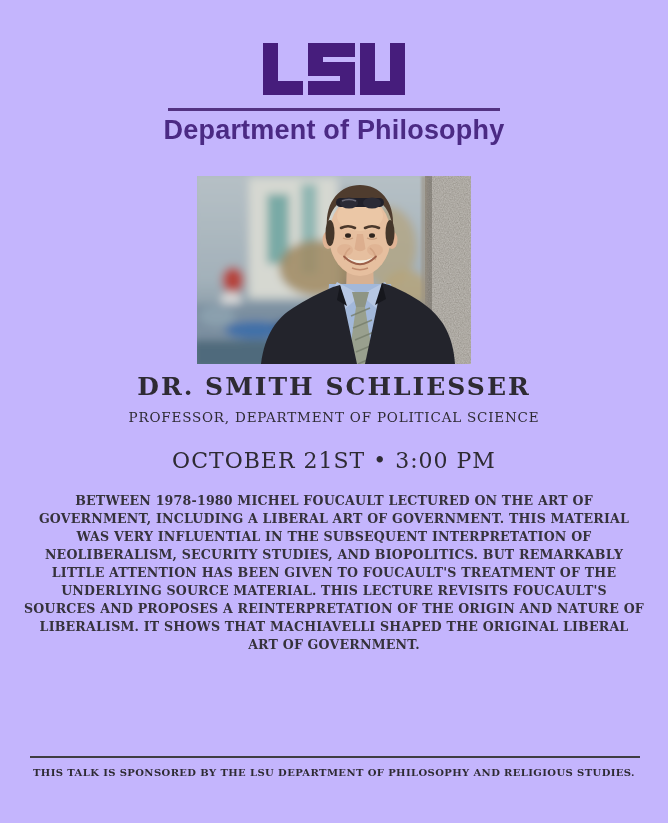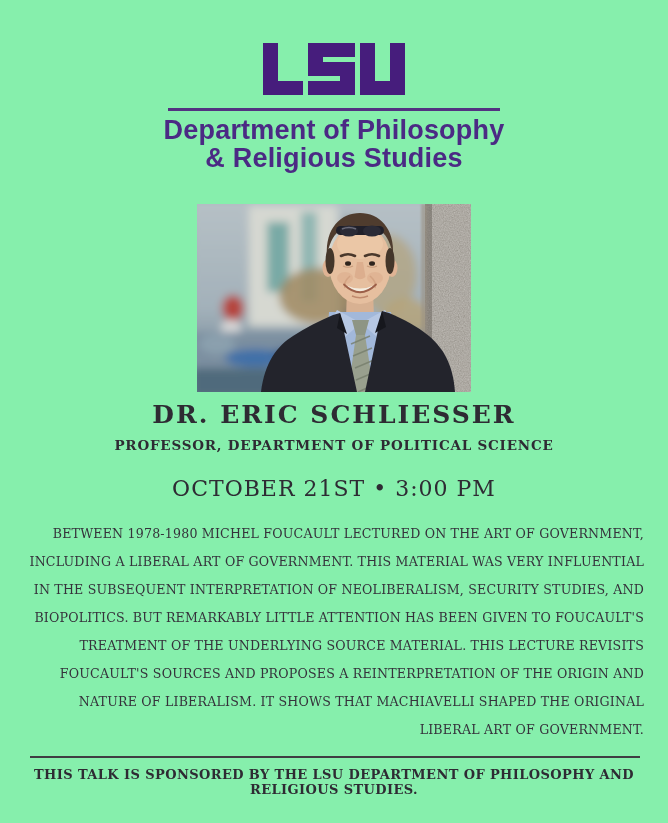--- a/index.html
+++ b/index.html
@@ -5,21 +5,21 @@
   html,body{margin:0;padding:0;}
   body{
     width:668px;height:823px;
     background:#9a8fa1;
     font-family:"DejaVu Serif","Liberation Serif",serif;
     overflow:hidden;
   }
   .poster{
     position:relative;
     width:668px;height:823px;
-    background:#86efac;
+    background:#c4b5fd;
     text-align:center;
   }
   
   .lsu-logo{display:block;margin:0 auto;padding-top:43px;}
   .logo-rule{
     width:332px;height:3px;margin:13px auto 0 auto;
     background:#533281;
   }
   .dept{
     margin-top:5px;
@@ -41,21 +41,21 @@
   .name{
     margin-top:8px;
     font-size:25px;
     font-weight:bold;
     letter-spacing:2px;
     color:#2e2b33;
   }
   .affil{
     margin-top:7px;
     font-size:13.5px;
-    font-weight:bold;
+    font-weight:normal;
     letter-spacing:0.8px;
     line-height:18px;
     color:#2e2b33;
   }
   .datetime{
     margin-top:22px;
     font-size:22px;
     font-weight:normal;
     letter-spacing:1px;
     color:#2e2b33;
@@ -71,35 +71,35 @@
     margin-top:26px;
     font-size:14px;
     font-weight:bold;
     letter-spacing:0.5px;
     color:#34313a;
   }
   .abstract{
     width:620px;
     margin:19px auto 0 auto;
     font-size:12.6px;
-    font-weight:normal;
+    font-weight:bold;
     letter-spacing:0.2px;
-    line-height:28px;
+    line-height:18px;
     color:#35323b;
-    text-align:right;
+    text-align:center;
   }
   .footer-rule{
     position:absolute;
     left:30px;right:28px;top:756px;
     height:2px;background:#3f3d42;
   }
   .sponsor{
     position:absolute;
     left:0;right:0;top:767px;
-    font-size:13px;
+    font-size:10px;
     font-weight:bold;
     letter-spacing:0.4px;
     color:#2e2b33;
   }
 </style>
 </head>
 <body>
 
 <div class="poster">
 
@@ -108,21 +108,20 @@
       <path d="M0,0 H15 V38 H40 V52 H0 Z"></path>
       <path d="M45,0 H92 V14 H60 V19 H92 V52 H45 V38 H77 V33 H45 Z"></path>
       <path d="M97,0 H112 V38 H127 V0 H142 V52 H97 Z"></path>
     </g>
   </svg>
 
   <div class="logo-rule"></div>
 
   <div class="dept">
     <div>Department of Philosophy</div>
-    <div>&amp; Religious Studies</div>
   </div>
 
   <div class="photo-frame" title="Portrait of speaker in dark suit and tie beside granite pillar, canal in background">
     <svg width="274" height="188" viewBox="0 0 274 188">
       <defs>
         <linearGradient id="skyw" x1="0" y1="0" x2="0" y2="1">
           <stop offset="0" stop-color="#b7c1c6"></stop>
           <stop offset="0.55" stop-color="#a3b1ba"></stop>
           <stop offset="1" stop-color="#5f7889"></stop>
         </linearGradient>
@@ -217,21 +216,21 @@
         <path d="M153,72 Q146,78 148,84" stroke="#d3a383" stroke-width="1.6" fill="none"></path>
         <path d="M173,72 Q180,78 178,84" stroke="#d3a383" stroke-width="1.6" fill="none"></path>
 
         <path d="M148,81 Q163,94 178,81 Q163,88 148,81 Z" fill="#f3ecdf"></path>
         <path d="M147,80.5 Q163,96 179,80.5" stroke="#9c5f49" stroke-width="1.8" fill="none" stroke-linecap="round"></path>
         <path d="M155,92 Q163,95.5 171,92" stroke="#c08a6d" stroke-width="1.4" fill="none"></path>
       </g>
     </svg>
   </div>
 
-  <div class="name">DR. ERIC SCHLIESSER</div>
+  <div class="name">DR. SMITH SCHLIESSER</div>
   <div class="affil">
     <div>PROFESSOR, DEPARTMENT OF POLITICAL SCIENCE</div>
   </div>
 
   <div class="datetime">OCTOBER 21ST • 3:00 PM</div>
 
 
   <p class="abstract">BETWEEN 1978-1980 MICHEL FOUCAULT LECTURED ON THE ART OF GOVERNMENT, INCLUDING A LIBERAL ART OF GOVERNMENT. THIS MATERIAL WAS VERY INFLUENTIAL IN THE SUBSEQUENT INTERPRETATION OF NEOLIBERALISM, SECURITY STUDIES, AND BIOPOLITICS. BUT REMARKABLY LITTLE ATTENTION HAS BEEN GIVEN TO FOUCAULT'S TREATMENT OF THE UNDERLYING SOURCE MATERIAL. THIS LECTURE REVISITS FOUCAULT'S SOURCES AND PROPOSES A REINTERPRETATION OF THE ORIGIN AND NATURE OF LIBERALISM. IT SHOWS THAT MACHIAVELLI SHAPED THE ORIGINAL LIBERAL ART OF GOVERNMENT.</p>
 
   <div class="footer-rule"></div>

